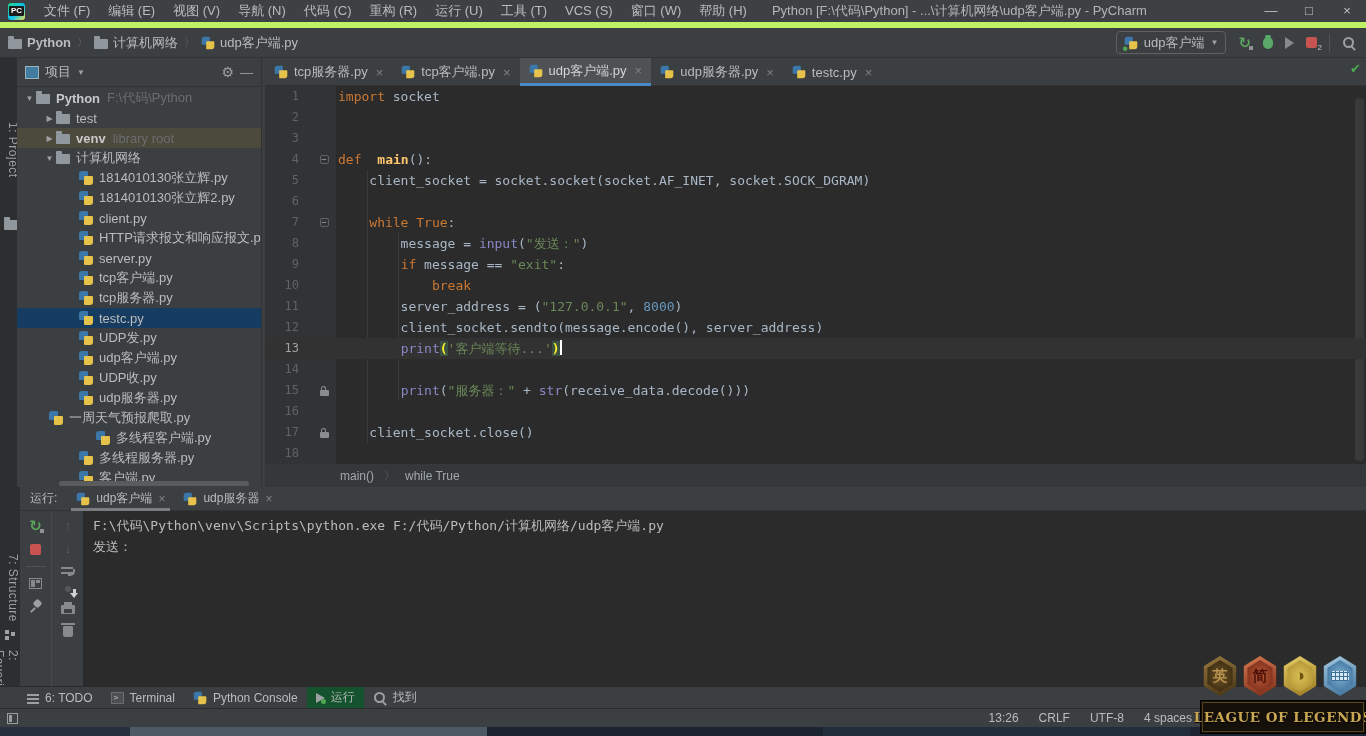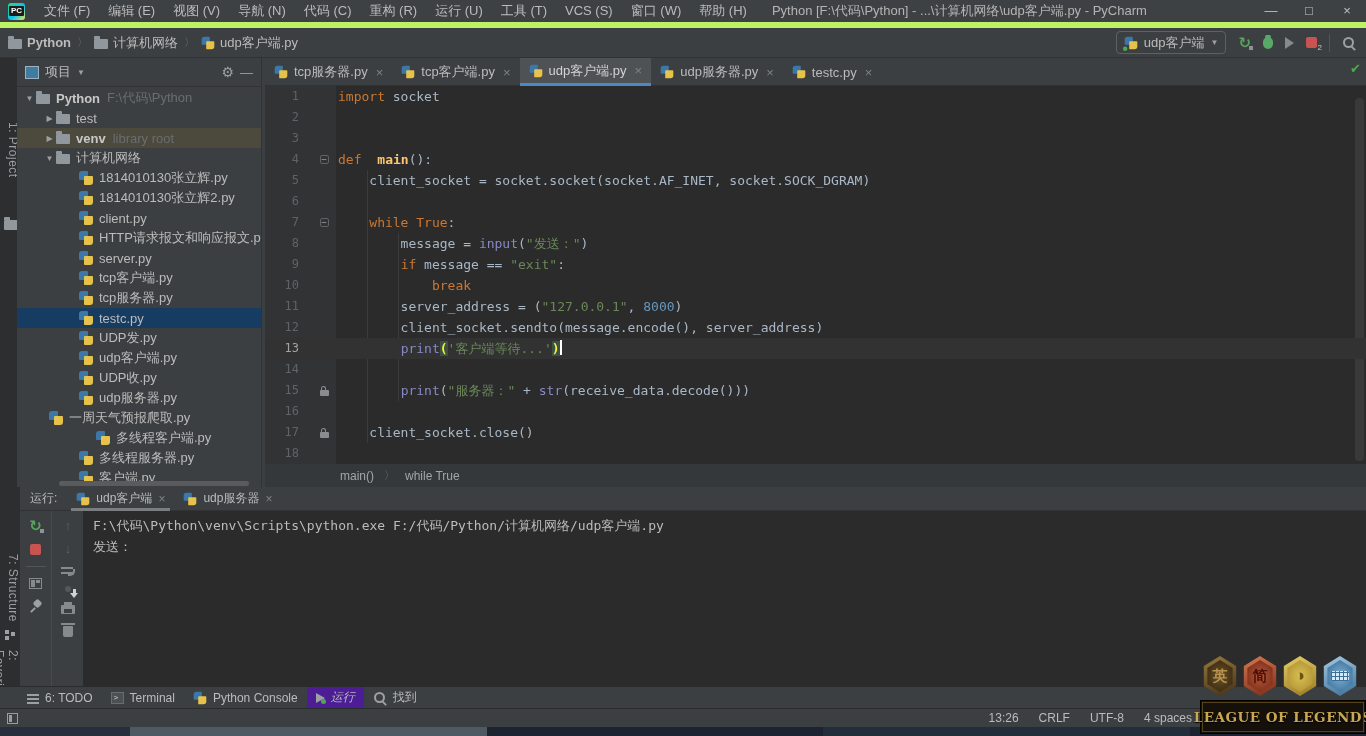--- a/index.html
+++ b/index.html
@@ -136,21 +136,21 @@
   .tooldiv{width:20px;height:1px;background:#515456;}
   .arrbtn{color:#5d6062;font-size:13px;line-height:14px;}
   .selbtn{background:#54585a;border-radius:3px;padding:3px;}
   #console{position:absolute;left:63px;top:0;right:0;bottom:0;background:#2b2b2b;
            font-family:"DejaVu Sans Mono",monospace;font-size:13px;color:#bbbbbb;padding:4px 0 0 10px;box-sizing:border-box;}
   .conline{height:21px;line-height:21px;white-space:pre;}
   
   #bottombar{position:absolute;left:0;top:686px;width:100%;height:22px;background:#3c3f41;border-top:1px solid #2b2b2b;
              display:flex;align-items:center;box-sizing:border-box;font-size:12px;}
   .btab{display:flex;align-items:center;gap:6px;padding:0 9px;height:22px;color:#bbbbbb;}
-  .btab.active{background:#4c1d95;font-style:italic;}
+  .btab.active{background:#14532d;}
   #bottombar .lead{width:18px;}
   #statusbar{position:absolute;left:0;top:708px;width:100%;height:19px;background:#3c3f41;border-top:1px solid #2b2b2b;
              display:flex;align-items:center;box-sizing:border-box;font-size:12px;color:#bbbbbb;}
   #statusbar .sleft{margin-left:7px;}
   #statusright{position:absolute;right:140px;display:flex;gap:20px;}
   
   #taskbar{position:absolute;left:0;top:727px;width:100%;height:9px;background:#1b2430;}
   .tseg{position:absolute;top:0;height:9px;}
   
   #lol{position:absolute;right:0;bottom:2px;width:166px;height:78px;z-index:50;}

